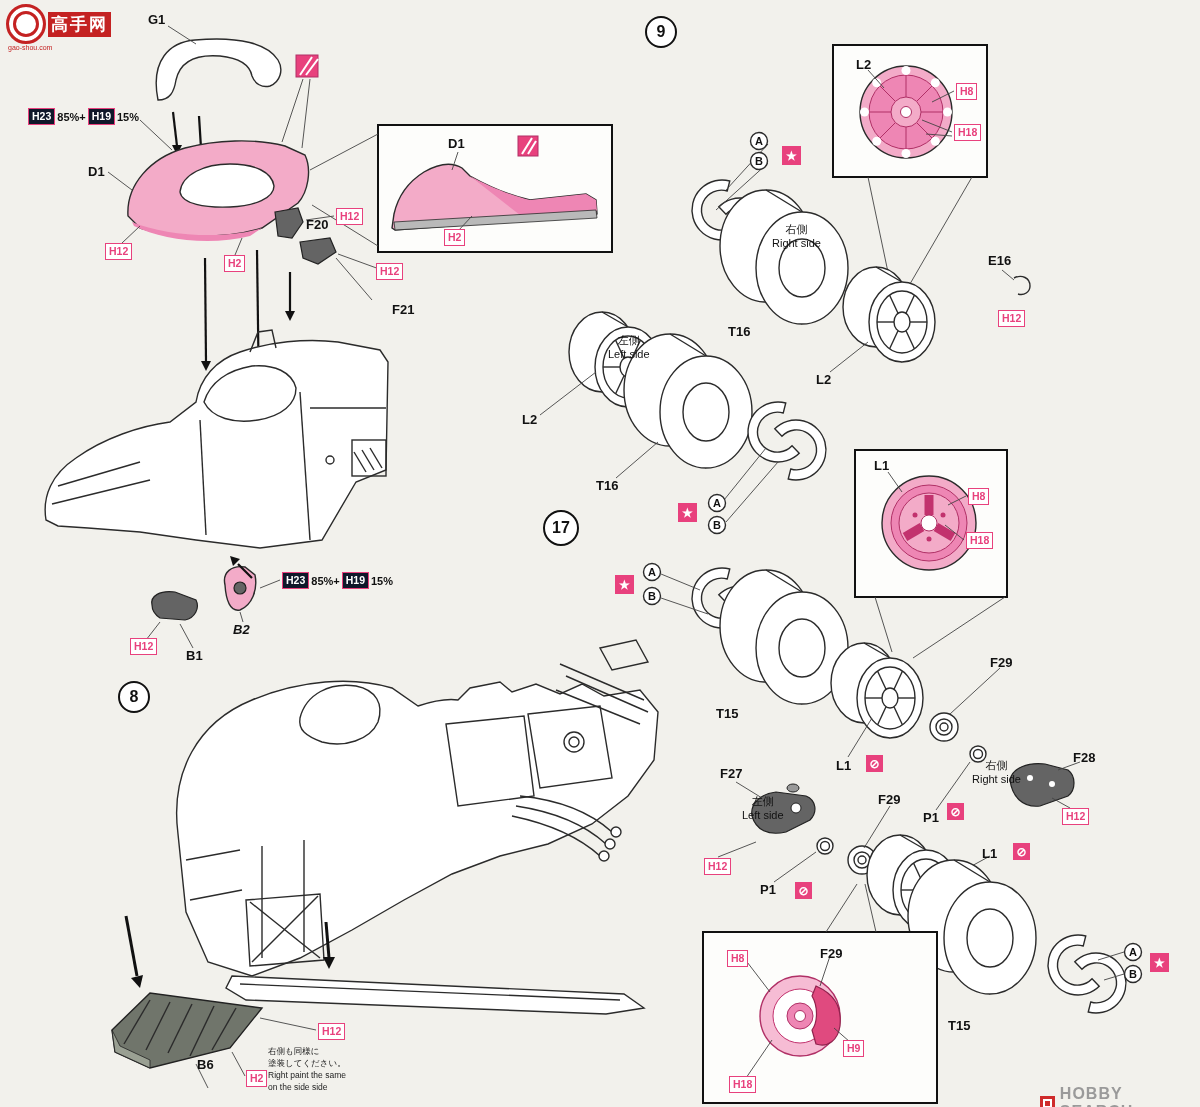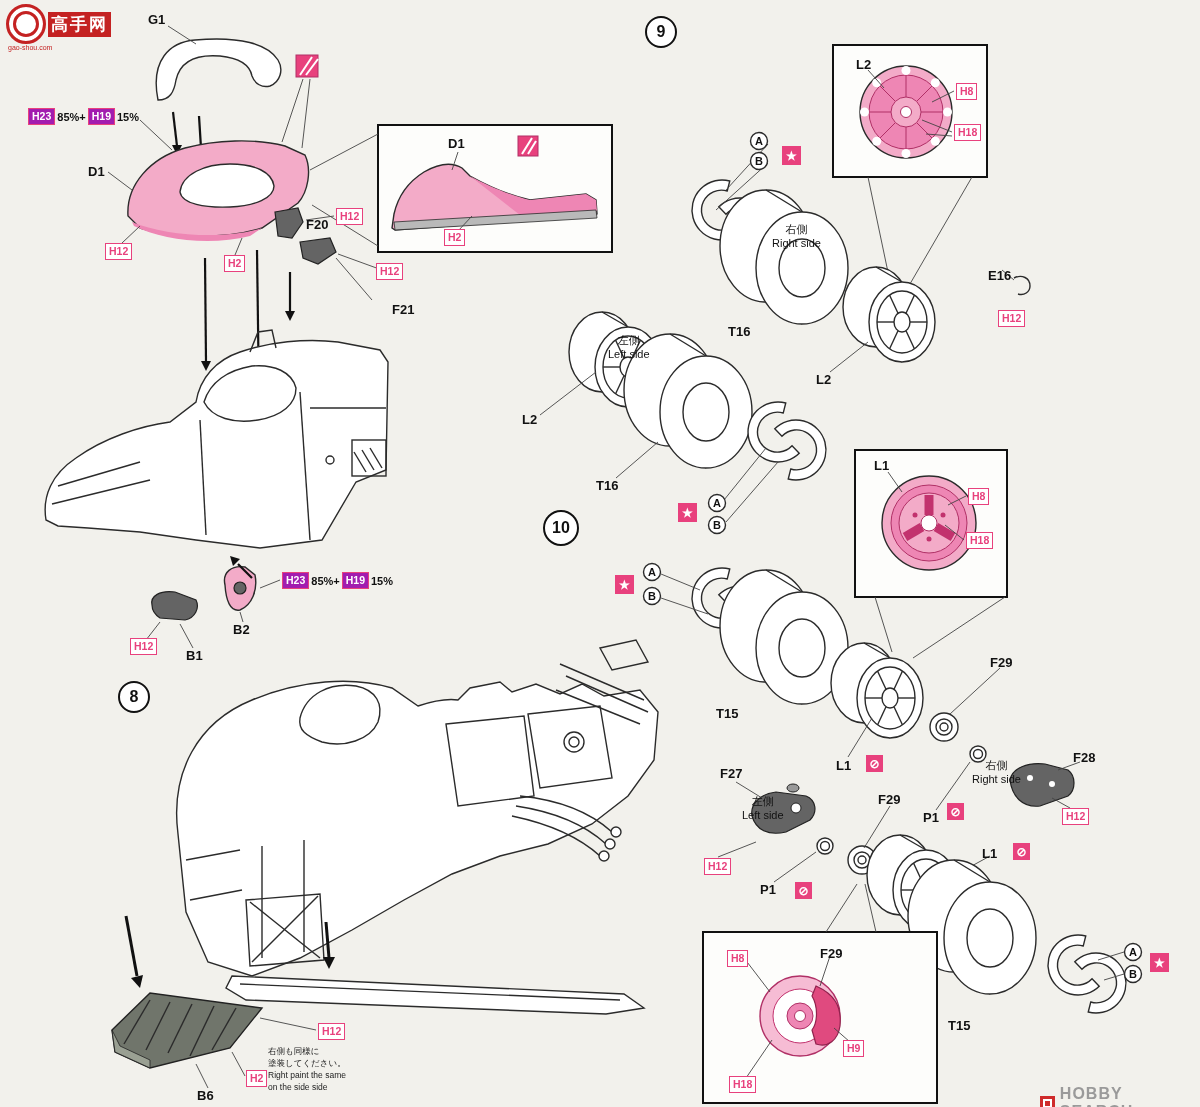--- a/index.html
+++ b/index.html
@@ -14,21 +14,21 @@
   .dk{fill:#646464;stroke:#222;stroke-width:1.2;}
   .arr{stroke:#111;stroke-width:3;fill:none;}
   .arr2{stroke:#111;stroke-width:2.2;fill:none;}
   .ah{fill:#111;stroke:none;}
   .box{fill:#fdfdfb;stroke:#111;stroke-width:2;}
   .mtxt{font:bold 11px "Liberation Sans",sans-serif;fill:#111;text-anchor:middle;}
   .wtxt{font:bold 12px "Liberation Sans",sans-serif;fill:#fff;text-anchor:middle;}
   .plabel{position:absolute;font:bold 13px "Liberation Sans",sans-serif;color:#111;white-space:nowrap;}
   .chip{position:absolute;font:bold 10.5px "Liberation Sans",sans-serif;color:#e8417d;
         border:1.5px solid #e8417d;background:#fff;padding:0 3px;height:15px;line-height:15px;white-space:nowrap;}
-  .chip.solid{background:#a21caf;color:#fff;}
+  .chip.solid{background:#0f172a;color:#fff;}
   .mix{position:absolute;display:flex;align-items:center;gap:2px;font:bold 11px "Liberation Sans",sans-serif;color:#111;white-space:nowrap;}
   .mix .chip{position:static;}
   .side{position:absolute;text-align:center;font:11px "Liberation Sans",sans-serif;color:#111;line-height:1.3;white-space:nowrap;margin-top:40px;}
   .step{position:absolute;width:28px;height:28px;border:2.5px solid #111;border-radius:50%;background:#fff;
         display:flex;align-items:center;justify-content:center;font:bold 16px "Liberation Sans",sans-serif;color:#111;}
   .note{position:absolute;font:8.5px "Liberation Sans",sans-serif;color:#222;line-height:1.4;white-space:nowrap;}
   .wm{position:absolute;left:6px;top:4px;display:flex;align-items:center;gap:2px;}
   .wm-gear{width:34px;height:34px;border:3px solid #c42222;border-radius:50%;background:#fff;
            box-shadow:inset 0 0 0 4px #fff, inset 0 0 0 7px #c42222;}
   .wm-text{font:bold 17px "Liberation Sans",sans-serif;color:#fff;background:#c42222;padding:1px 3px;letter-spacing:2px;}
@@ -443,47 +443,47 @@
   <div class="wm-text">高手网</div>
 </div>
 <div class="wm-url">gao-shou.com</div>
 <div class="hs">
   <span class="hs-icon"></span>
   <span class="hs-text">HOBBY SEARCH</span>
 </div>
 
 <div class="step" style="left:118px;top:681px;">8</div>
 <div class="step" style="left:645px;top:16px;">9</div>
-<div class="step" style="left:543px;top:510px;width:32px;height:32px;">10</div>
+<div class="step" style="left:543px;top:510px;width:32px;height:32px;">17</div>
 
 <div class="mix" style="left:28px;top:108px;">
   <span class="chip solid">H23</span>
   <span>85%+</span>
   <span class="chip solid">H19</span>
   <span>15%</span>
 </div>
 <div class="mix" style="left:282px;top:572px;">
   <span class="chip solid">H23</span>
   <span>85%+</span>
   <span class="chip solid">H19</span>
   <span>15%</span>
 </div>
 
 <div class="plabel" style="left:148px;top:12px;">G1</div>
 <div class="plabel" style="left:88px;top:164px;">D1</div>
 <div class="plabel" style="left:306px;top:192px;margin-top:25px;">F20</div>
 <div class="plabel" style="left:360px;top:302px;padding-left:32px;">F21</div>
 <div class="plabel" style="left:448px;top:136px;">D1</div>
-<div class="plabel" style="left:233px;top:622px;">B2</div>
+<div class="plabel" style="left:233px;top:622px;font-style:italic;">B2</div>
 <div class="plabel" style="left:186px;top:648px;">B1</div>
-<div class="plabel" style="left:197px;top:1088px;">B6</div>
+<div class="plabel" style="left:197px;top:1057px;">B6</div>
 <div class="plabel" style="left:856px;top:57px;">L2</div>
 <div class="plabel" style="left:728px;top:324px;">T16</div>
 <div class="plabel" style="left:816px;top:372px;">L2</div>
-<div class="plabel" style="left:988px;top:268px;">E16</div>
+<div class="plabel" style="left:988px;top:253px;">E16</div>
 <div class="plabel" style="left:522px;top:412px;">L2</div>
 <div class="plabel" style="left:596px;top:478px;">T16</div>
 <div class="plabel" style="left:874px;top:458px;">L1</div>
 <div class="plabel" style="left:716px;top:706px;">T15</div>
 <div class="plabel" style="left:836px;top:758px;">L1</div>
 <div class="plabel" style="left:990px;top:655px;">F29</div>
 <div class="plabel" style="left:923px;top:810px;">P1</div>
 <div class="plabel" style="left:1073px;top:750px;text-align:right;">F28</div>
 <div class="plabel" style="left:720px;top:766px;">F27</div>
 <div class="plabel" style="left:878px;top:792px;">F29</div>

